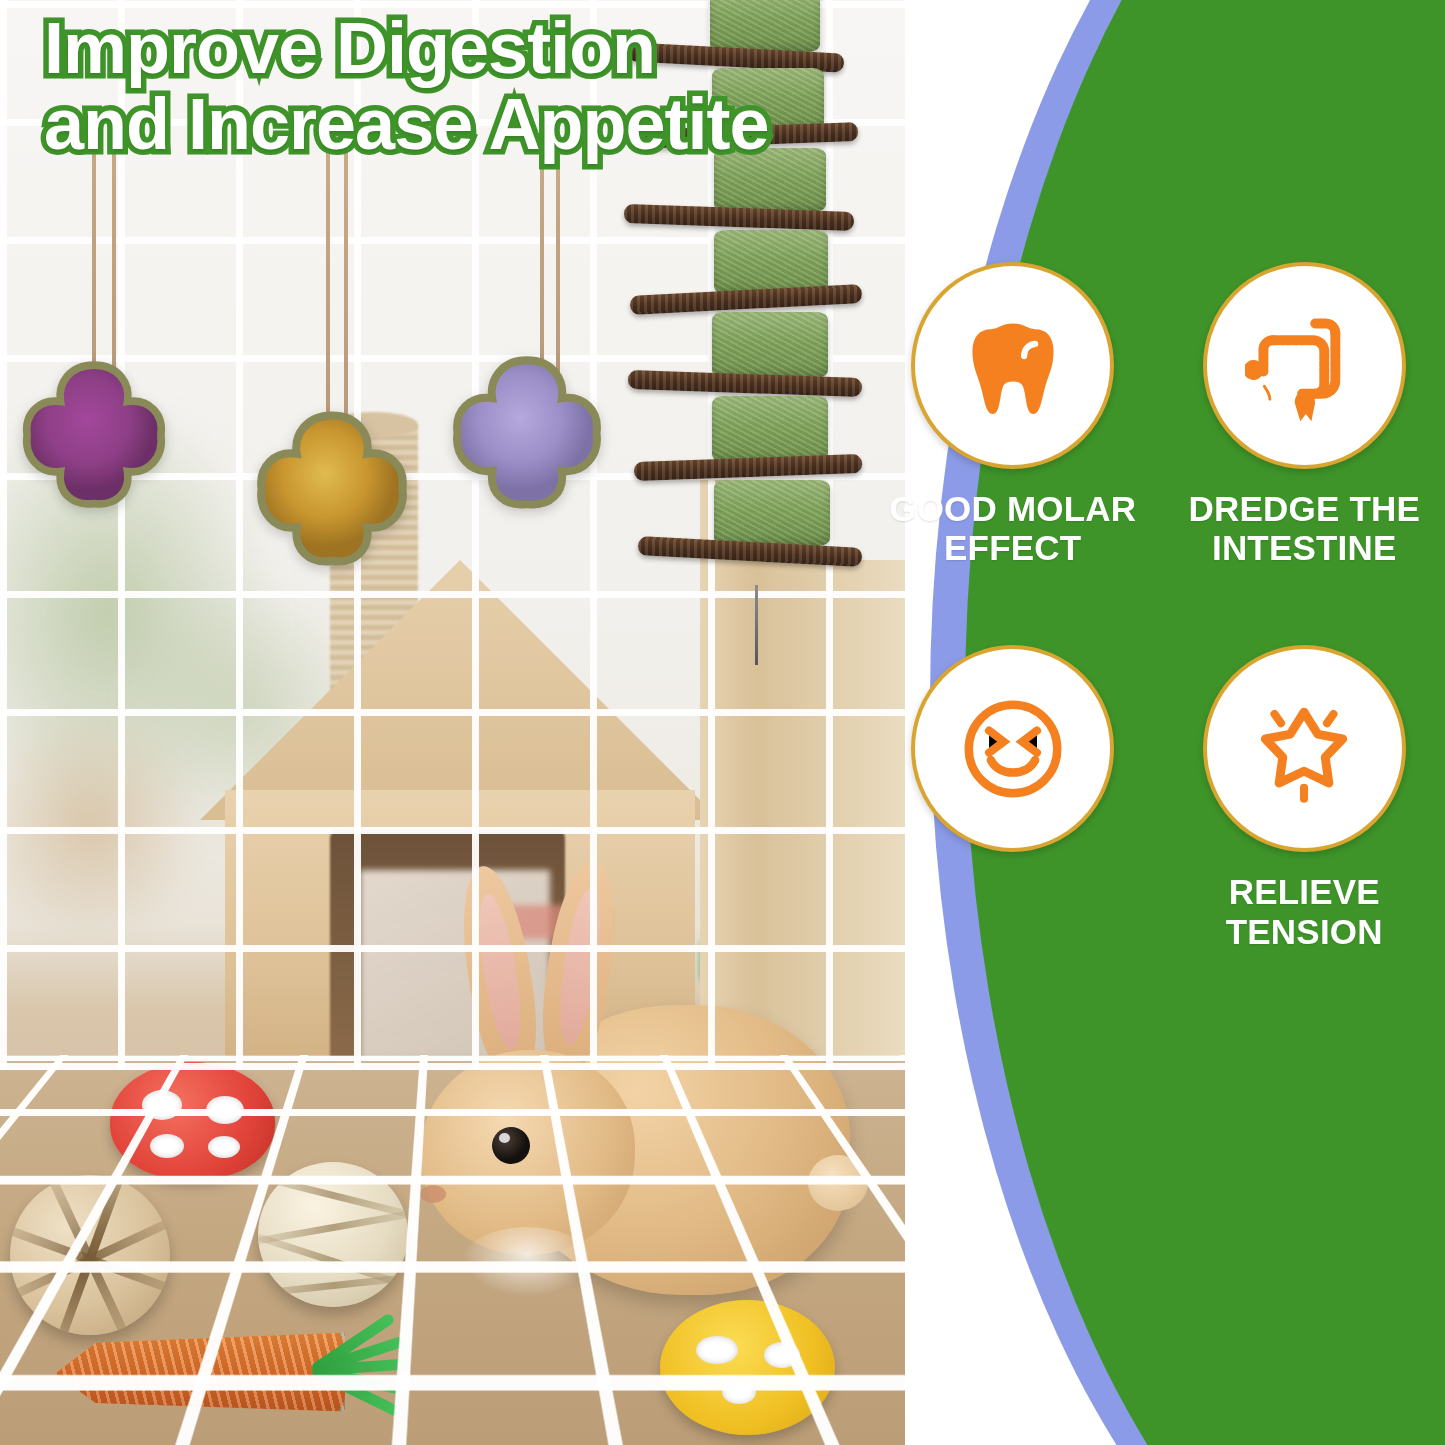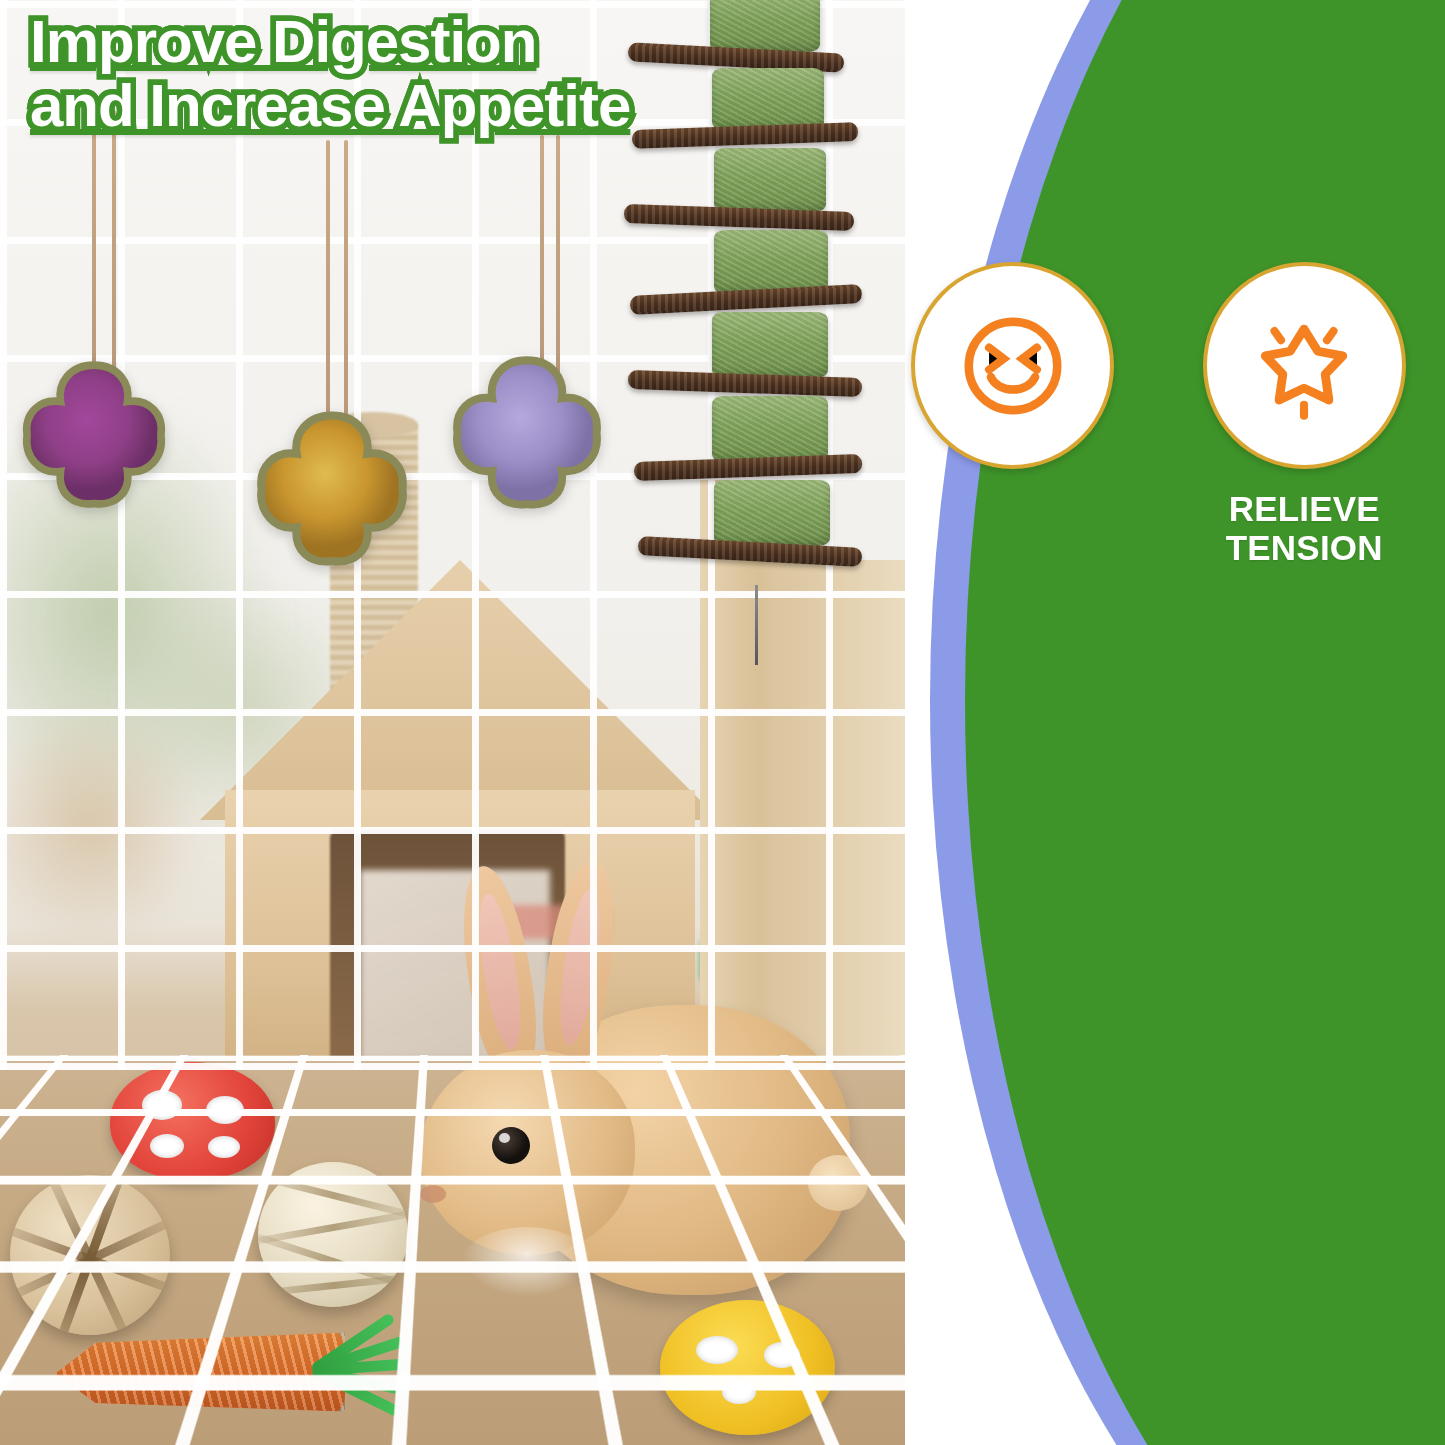--- a/index.html
+++ b/index.html
@@ -191,28 +191,27 @@
   .feature-label {
     margin-top:20px; color:#FFFFFF; text-align:center;
     font-size:35px; font-weight:bold; line-height:1.12;
     letter-spacing:.2px; max-width:270px;
     font-family:"Liberation Sans", sans-serif;
     text-shadow:0 1px 2px rgba(0,0,0,.13);
   }
 
   
   .headline {
-    position:absolute; left:30px; top:10px; width:1180px; z-index:40;
-    font-size:60px; font-weight:bold; line-height:1.06;
+    position:absolute; left:44px; top:10px; width:1180px; z-index:40;
+    font-size:72px; font-weight:bold; line-height:1.06;
     color:#FFFFFF; letter-spacing:-1px;
     font-family:"Liberation Sans", sans-serif;
     -webkit-text-stroke:11px #3E9429;
     paint-order: stroke fill;
     text-shadow:0 2px 3px rgba(0,0,0,.12);
-    text-decoration:underline;
   }
   .headline span { display:block; }
 </style>
 </head>
 <body>
 
 <div class="poster">
 
   <div class="photo">
 
@@ -353,21 +352,48 @@
       <div class="stick" style="left:-52px; top:552px; width:224px; transform:rotate(3deg);"></div>
     </div>
     <div class="skewer-wire"></div>
   </div>
 
   <div class="blue-edge"></div>
   <div class="green-panel"></div>
 
   <div class="features">
 
-
+    <div class="feature">
+      <div class="badge">
+        <svg viewBox="0 0 64 64">
+          <path d="M32 9c-6 0-8 3-12 3-6 0-10 4-10 12 0 9 3 13 5 21 1.6 6.4 2.6 13 6 13
+                   3.6 0 3.6-7 5-13 .7-3 1.8-4.6 6-4.6s5.3 1.6 6 4.6c1.4 6 1.4 13 5 13
+                   3.4 0 4.4-6.6 6-13 2-8 5-12 5-21 0-8-4-12-10-12-4 0-6-3-12-3z" fill="#F48020"></path>
+          <path d="M44 20c-3.6 .4-6 3-6 6.6" fill="none" stroke="#fff" stroke-width="3.4" stroke-linecap="round"></path>
+        </svg>
+      </div>
+      <div class="feature-label">GOOD MOLAR<br>EFFECT</div>
+    </div>
+
+    <div class="feature">
+      <div class="badge">
+        <svg viewBox="0 0 64 64">
+          <g fill="none" stroke="#F48020" stroke-width="5.4" stroke-linecap="round" stroke-linejoin="round" stroke-dasharray="2.6 1.1">
+            <path d="M15 18 h22 a6 6 0 0 1 6 6 v18 a5 5 0 0 1-5 5 h-7"></path>
+            <path d="M15 18 a5 5 0 0 0-5 5 v12"></path>
+            <path d="M49 14 v26 a7 7 0 0 1-7 7 h-4"></path>
+            <path d="M49 14 a5 5 0 0 0-5-5 h-6"></path>
+          </g>
+          <path d="M10 34 a5.4 5.4 0 1 0 0 .3 z" fill="#F48020"></path>
+          <path d="M10.5 43 c2 3 3 5 3 7" fill="none" stroke="#F48020" stroke-width="1.6" stroke-linecap="round"></path>
+          <path d="M33 46 c-4 0-6 2-6 6 l3 10 3-4 3 4 2-10 c0-4-2-6-5-6z" fill="#F48020"></path>
+        </svg>
+      </div>
+      <div class="feature-label">DREDGE THE<br>INTESTINE</div>
+    </div>
 
     <div class="feature">
       <div class="badge">
         <svg viewBox="0 0 64 64">
           <circle cx="32" cy="32" r="24" fill="none" stroke="#F48020" stroke-width="4.6"></circle>
           <g stroke="#F48020" stroke-width="4.4" stroke-linecap="round">
             <path d="M19 22 l8 6 -8 6"></path>
             <path d="M45 22 l-8 6 8 6"></path>
           </g>
           <path d="M20 38 c4 9 20 9 24 0" fill="none" stroke="#F48020" stroke-width="4.6" stroke-linecap="round"></path>

